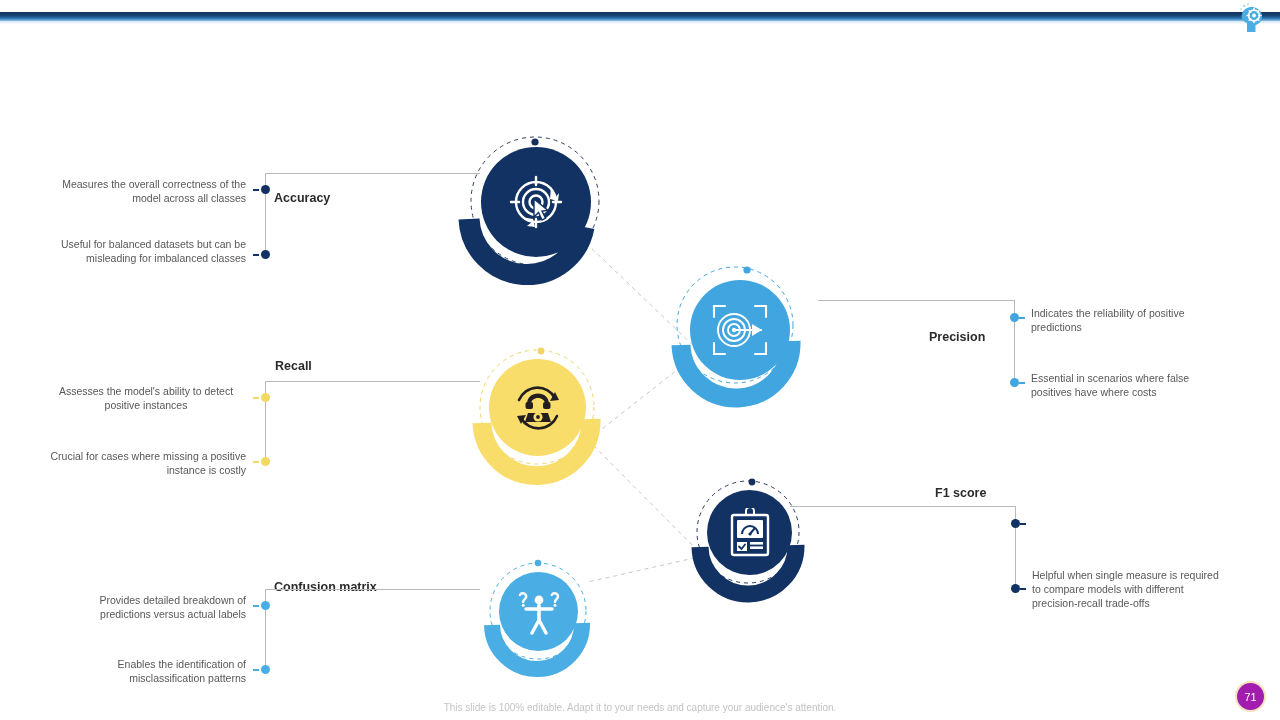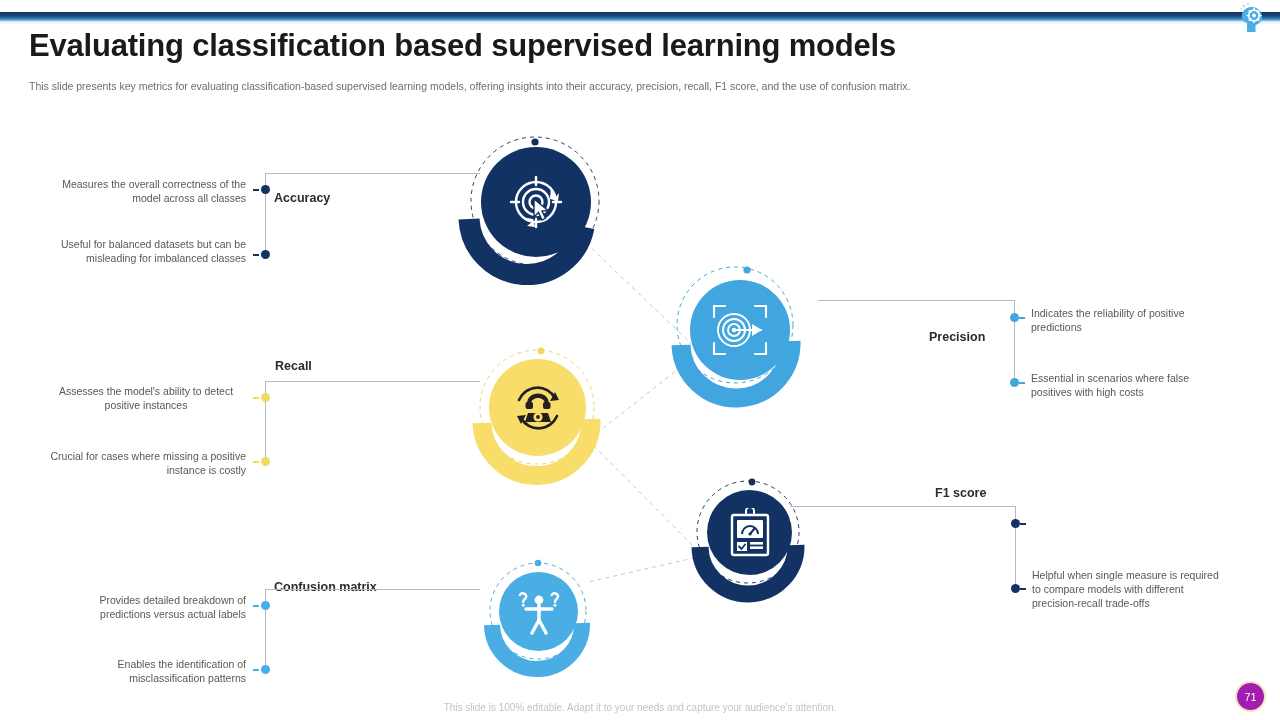--- a/index.html
+++ b/index.html
@@ -102,22 +102,20 @@
         <line x1="14.6" y1="16.9" x2="13.2" y2="18.3"></line>
       </g>
       <g fill="#8ecdee">
         <circle cx="8" cy="4" r="1.1"></circle>
           <circle cx="12" cy="2.2" r="0.9"></circle>
         <circle cx="5" cy="7" r="0.8"></circle>
       </g>
     </svg>
   </div>
 
-  <div class="page-title">Evaluating classification based supervised learning models</div>
-  <div class="page-subtitle">This slide presents key metrics for evaluating classification-based supervised learning models, offering insights into their accuracy, precision, recall, F1 score, and the use of confusion matrix.</div>
 
   <svg class="connectors">
     <g stroke="#c8c8c8" stroke-width="1" stroke-dasharray="4 4" fill="none">
       <line x1="586" y1="243" x2="700" y2="352"></line>
       <line x1="700" y1="352" x2="588" y2="440"></line>
       <line x1="588" y1="440" x2="703" y2="556"></line>
       <line x1="703" y1="556" x2="588" y2="582"></line>
     </g>
   </svg>
 
@@ -158,21 +156,21 @@
   </div>
 
   <div class="sec-label" style="left:929px; top:283px;margin-top:47px;">Precision</div>
   <div class="hline" style="left:818px; top:300px; width:197px;"></div>
   <div class="vline" style="left:1014px; top:300px; height:82px;"></div>
   <div class="dot" style="left:1010px; top:313px; background:#41a6e0;"></div>
   <div class="tick" style="left:1019px; top:317px; background:#41a6e0;"></div>
   <div class="dot" style="left:1010px; top:378px; background:#41a6e0;"></div>
   <div class="tick" style="left:1019px; top:382px; background:#41a6e0;"></div>
   <div class="desc left-al" style="left:1031px; top:306px; width:190px;">Indicates the reliability of positive predictions</div>
-  <div class="desc left-al" style="left:1031px; top:371px; width:190px;">Essential in scenarios where false positives with high costs</div>
+  <div class="desc left-al" style="left:1031px; top:371px; width:190px;">Essential in scenarios where false positives have where costs</div>
 
   <div class="node" style="left:673px; top:263px; width:150px; height:125px;">
     <svg class="arc" width="150" height="125" viewBox="0 0 150 125">
       <circle cx="62" cy="62" r="58" fill="none" stroke="#41a6e0" stroke-width="1" stroke-dasharray="4 4"></circle>
       <circle cx="74" cy="7" r="3.6" fill="#41a6e0"></circle>
       <path d="M 8 82 A 53 53 0 0 0 118 78" fill="none" stroke="#41a6e0" stroke-width="19" stroke-linecap="butt"></path>
     </svg>
     <div class="disc" style="left:17px; top:17px; width:100px; height:100px; background:#41a6e0;">
       <svg width="58" height="56" viewBox="0 0 58 56">
         <g fill="none" stroke="#ffffff" stroke-width="2.1" stroke-linecap="round">

